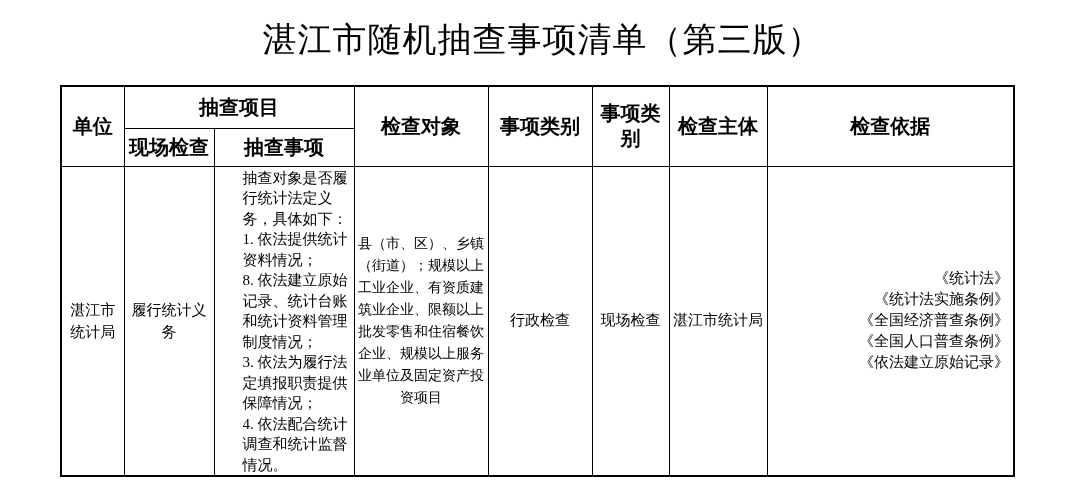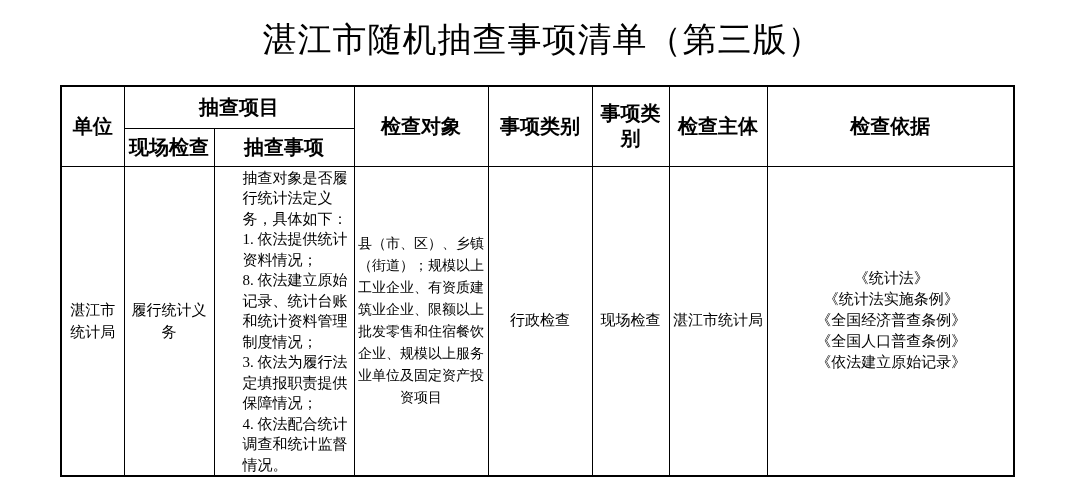--- a/index.html
+++ b/index.html
@@ -63,21 +63,21 @@
   }
   td.c-item .para { margin: 0; padding-left: 26px; }
   td.c-target {
     font-size: 14px;
     line-height: 22px;
     padding: 0 2px;
     text-align: center;
     margin-left: 44px;
   }
   td.c-basis {
-    text-align: center;
+    text-align: right;
     padding: 0 4px 0 6px;
     line-height: 21px;
   }
   td.c-simple { line-height: 21px; }
 </style>
 </head>
 <body>
 
 <div class="page">
 

